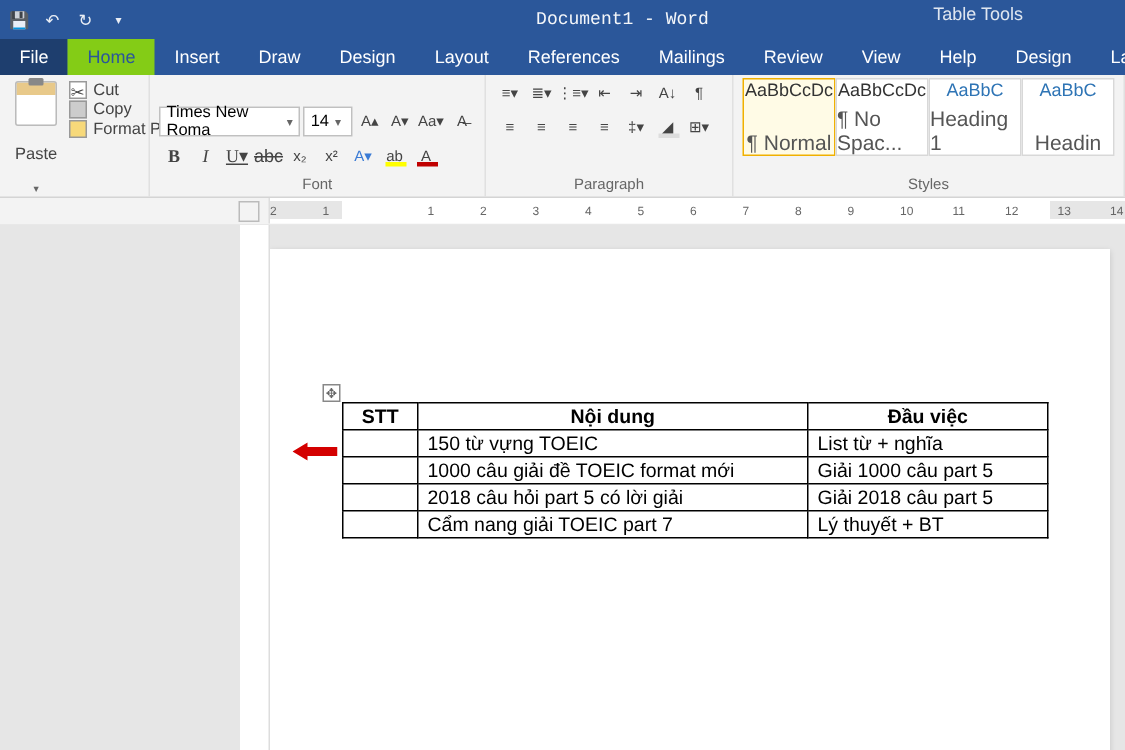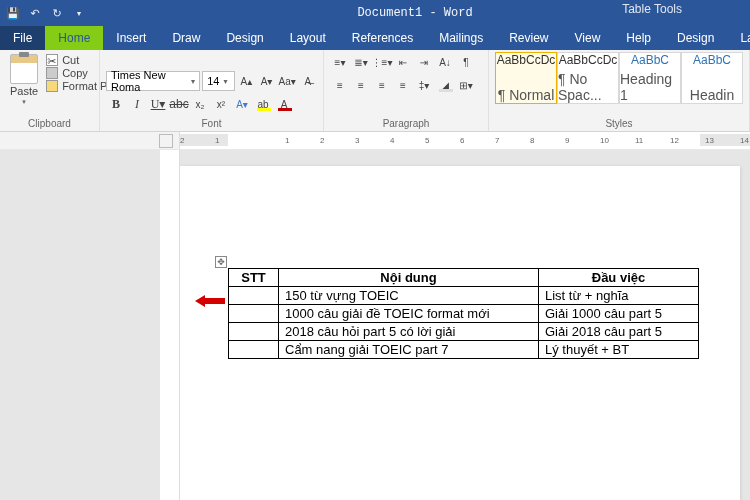--- a/index.html
+++ b/index.html
@@ -19,21 +19,21 @@
 .tab.file { background: #1e3e6e; }
 .tab-spacer { flex: 1; }
 
 
 .ribbon { height: 82px; background: #f3f3f3; border-bottom: 1px solid #d4d4d4; display: flex; }
 .group { border-right: 1px solid #e0e0e0; display: flex; flex-direction: column; padding: 2px 6px 0; }
 .group-body { flex: 1; display: flex; gap: 4px; }
 .group-label { font-size: 10px; color: #666; text-align: center; padding: 1px 0 2px; }
 
 
-.clipboard-col1 { display: flex; flex-direction: column; align-items: center; padding: 2px 4px 0; gap: 1px; }
+.clipboard-col1 { display: flex; flex-direction: column; align-items: center; padding: 2px 4px 0; gap: 13px; }
 .paste-icon { width: 28px; height: 30px; background: linear-gradient(#e8c98a 0 30%, #fff 30%); border: 1px solid #bbb; border-radius: 2px; position: relative; }
 .paste-icon::before { content:''; position:absolute; top:-3px; left:8px; width:10px; height:5px; background:#888; border-radius:1px; }
 .clipboard-col2 { display: flex; flex-direction: column; gap: 1px; font-size: 11px; color: #444; padding-top: 2px; }
 .cb-item { display: flex; align-items: center; gap: 4px; cursor: pointer; white-space: nowrap; }
 .mini-icon { width: 12px; height: 12px; background: #ccc; border: 1px solid #999; }
 
 
 .font-row1 { display: flex; gap: 2px; align-items: center; }
 .font-row2 { display: flex; gap: 1px; align-items: center; margin-top: 3px; }
 .font-col { display: flex; flex-direction: column; margin-top: 19px; }

